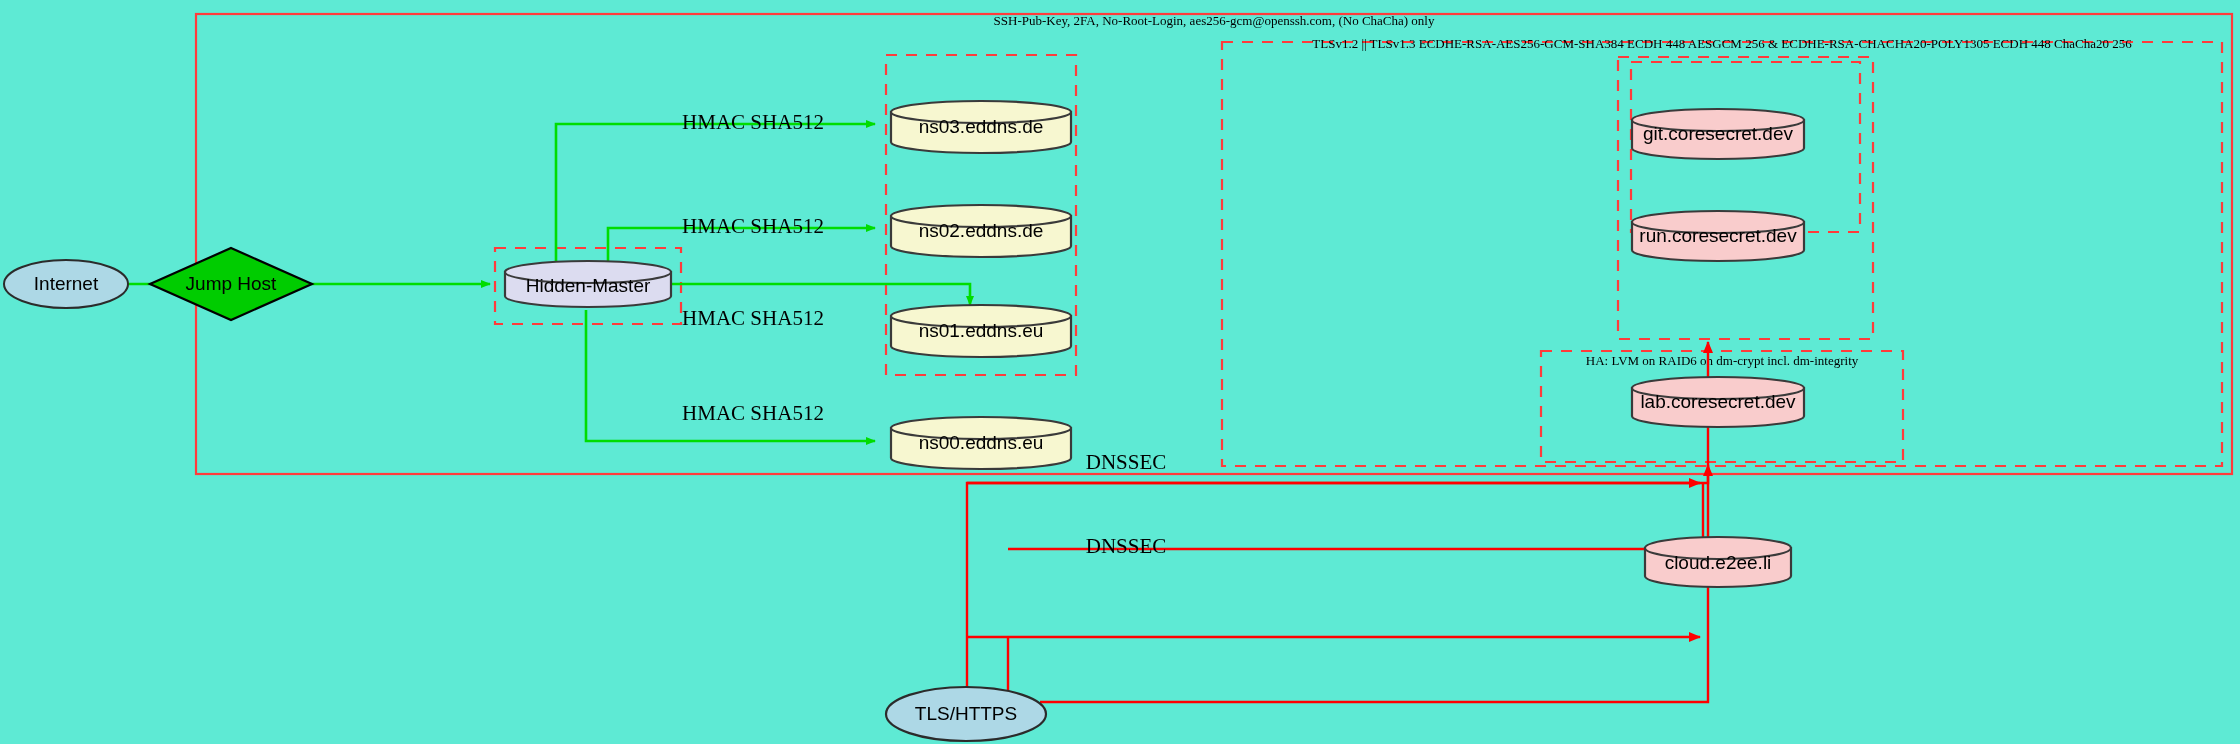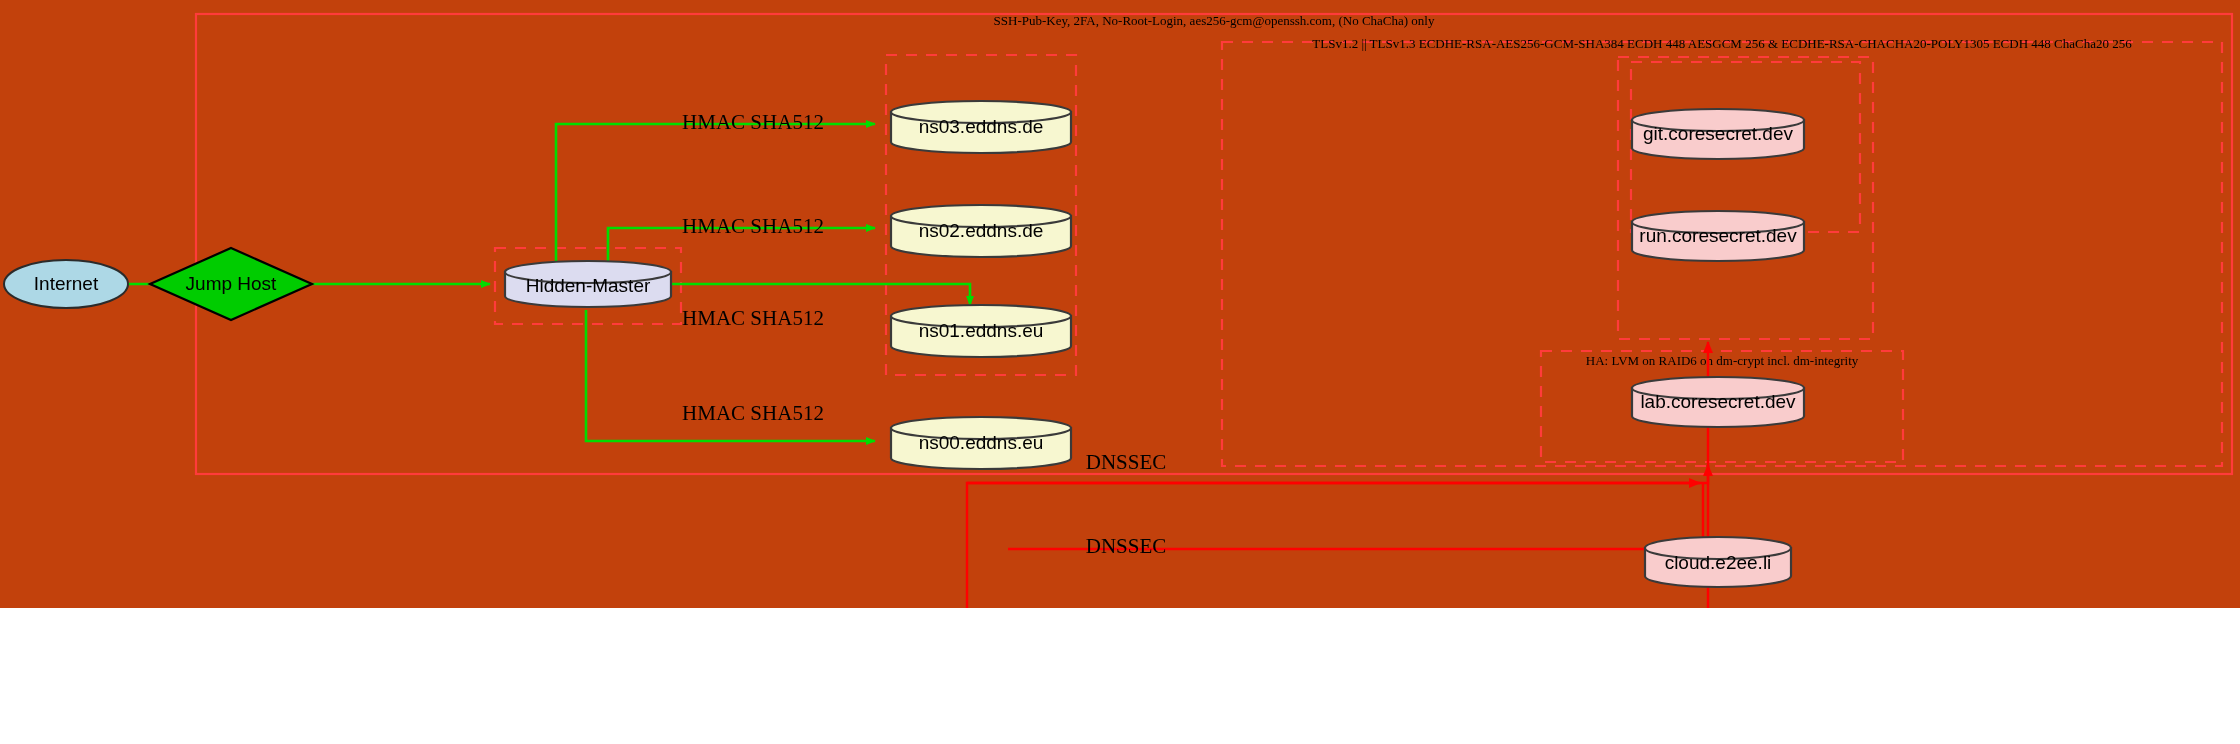--- a/index.html
+++ b/index.html
@@ -3,22 +3,22 @@
 <meta charset="utf-8">
 <style>
   html, body {
     margin: 0;
     padding: 0;
     background: #ffffff;
   }
   #canvas {
     position: relative;
     width: 2240px;
-    height: 608px;
-    background: #c2410c;
+    height: 744px;
+    background: #5eead4;
     overflow: hidden;
     font-family: "Liberation Sans", sans-serif;
   }
   svg.layer {
     position: absolute;
     left: 0;
     top: 0;
     width: 2240px;
     height: 744px;
   }

